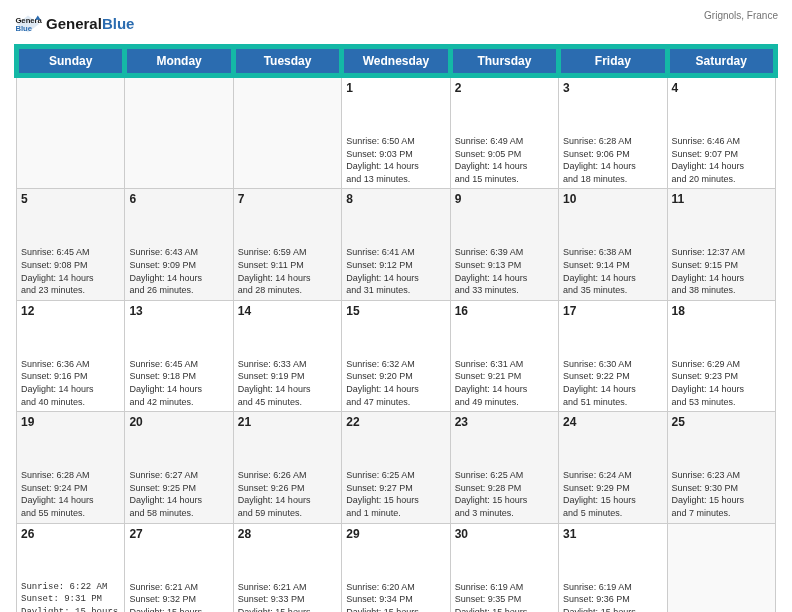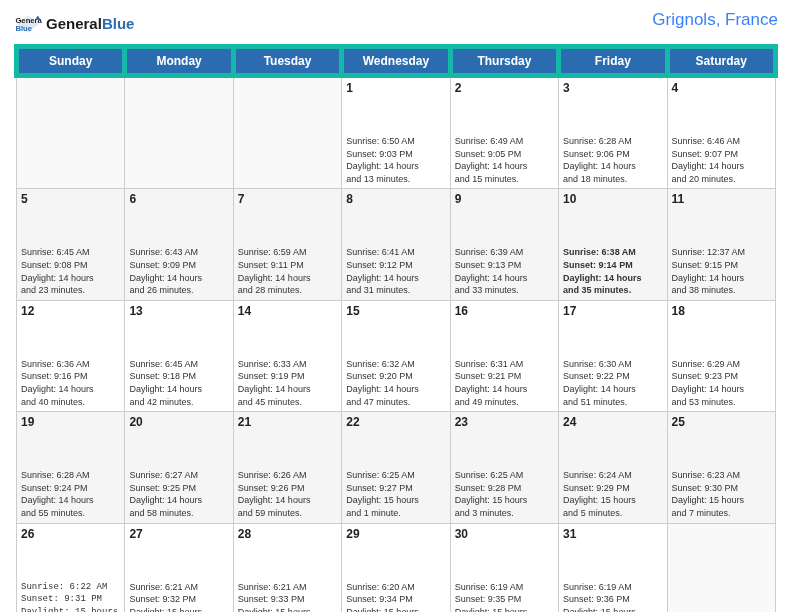--- a/index.html
+++ b/index.html
@@ -32,22 +32,22 @@
     }
     .title-block {
       text-align: right;
     }
     .title-month {
       font-size: 28px;
       font-weight: bold;
       color: #1a1a1a;
     }
     .title-location {
-      font-size: 17px;
-      color: #3b82f6;
+      font-size: 10px;
+      color: #737373;
     }
     .calendar {
       width: 100%;
       border-collapse: collapse;
       border: 1px solid #ccc;
     }
     .calendar th {
       background-color: #2b6cb0;
       color: #fff;
       font-size: 12px;
@@ -190,21 +190,21 @@
           </td>
           <td>
             <div class="day-number">9</div>
             <div class="day-info" style="white-space: pre-line;">Sunrise: 6:39 AM
 Sunset: 9:13 PM
 Daylight: 14 hours
 and 33 minutes.</div>
           </td>
           <td>
             <div class="day-number">10</div>
-            <div class="day-info" style="white-space: pre-line; font-weight: bold;">Sunrise: 6:38 AM
+            <div class="day-info" style="white-space: pre-line;">Sunrise: 6:38 AM
 Sunset: 9:14 PM
 Daylight: 14 hours
 and 35 minutes.</div>
           </td>
           <td>
             <div class="day-number">11</div>
             <div class="day-info" style="white-space: pre-line;">Sunrise: 12:37 AM
 Sunset: 9:15 PM
 Daylight: 14 hours
 and 38 minutes.</div>

